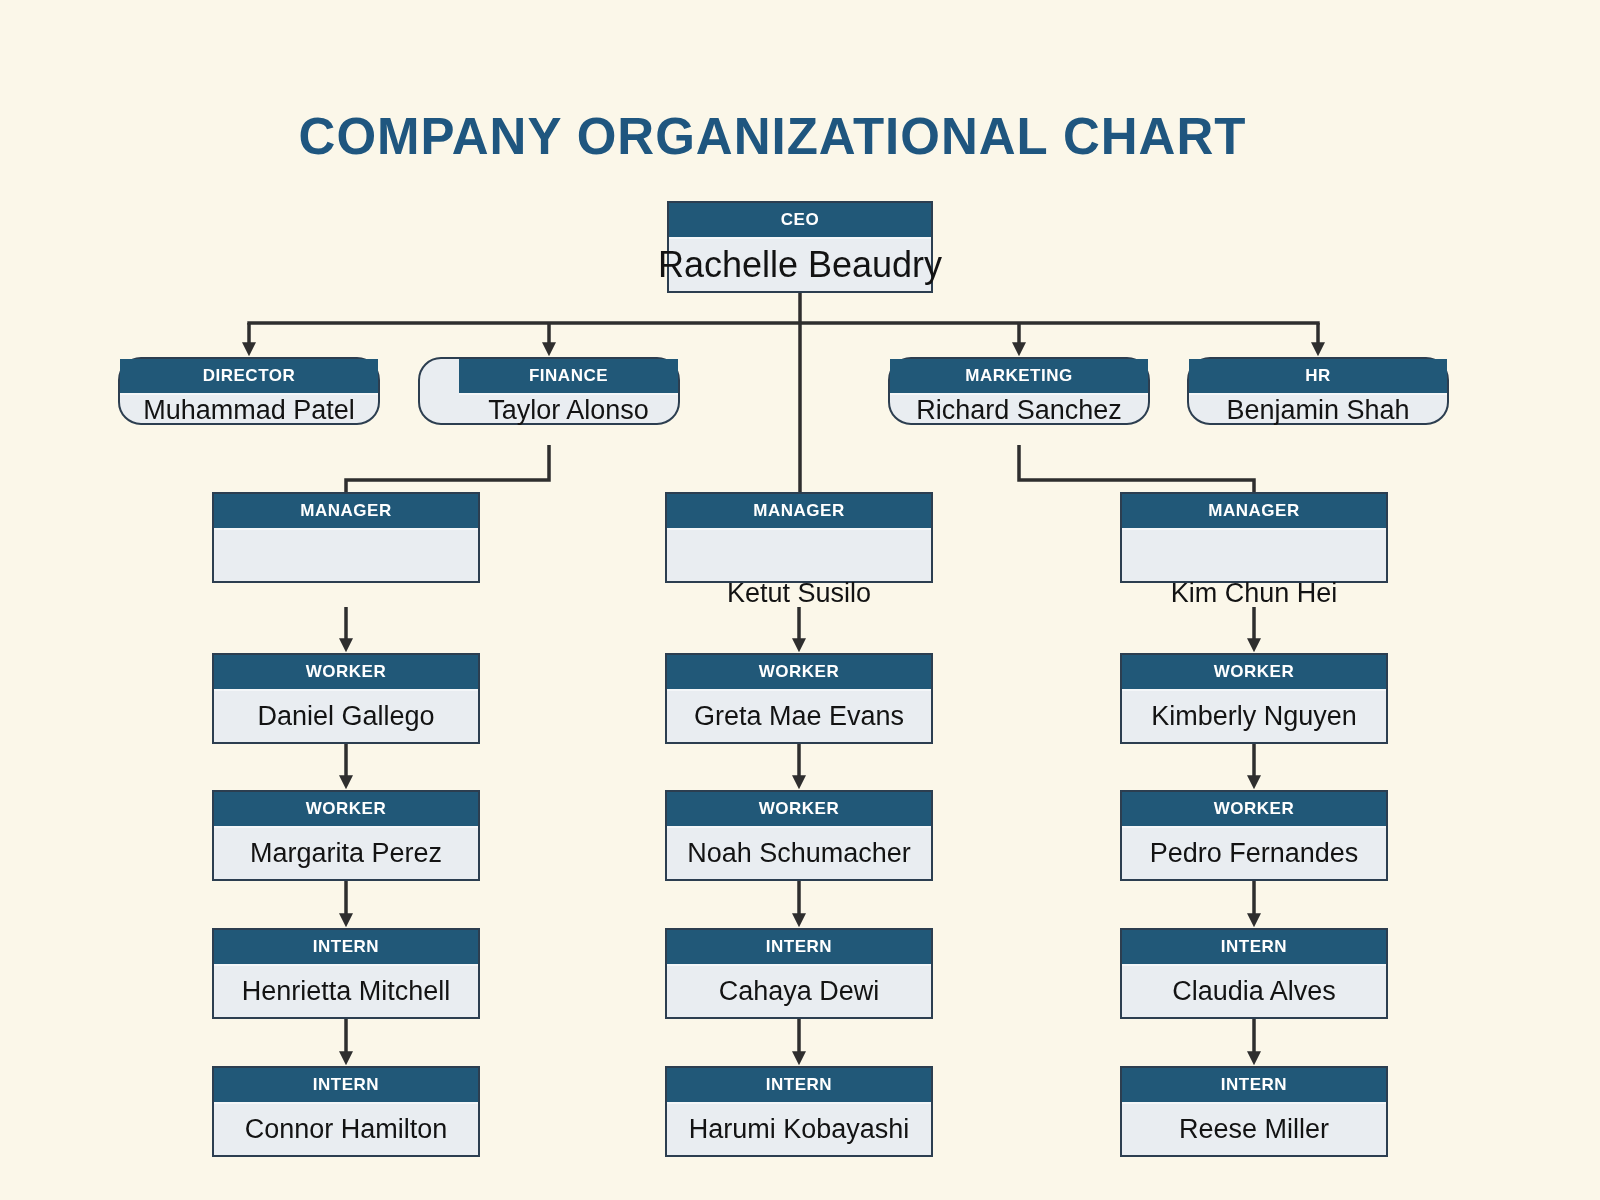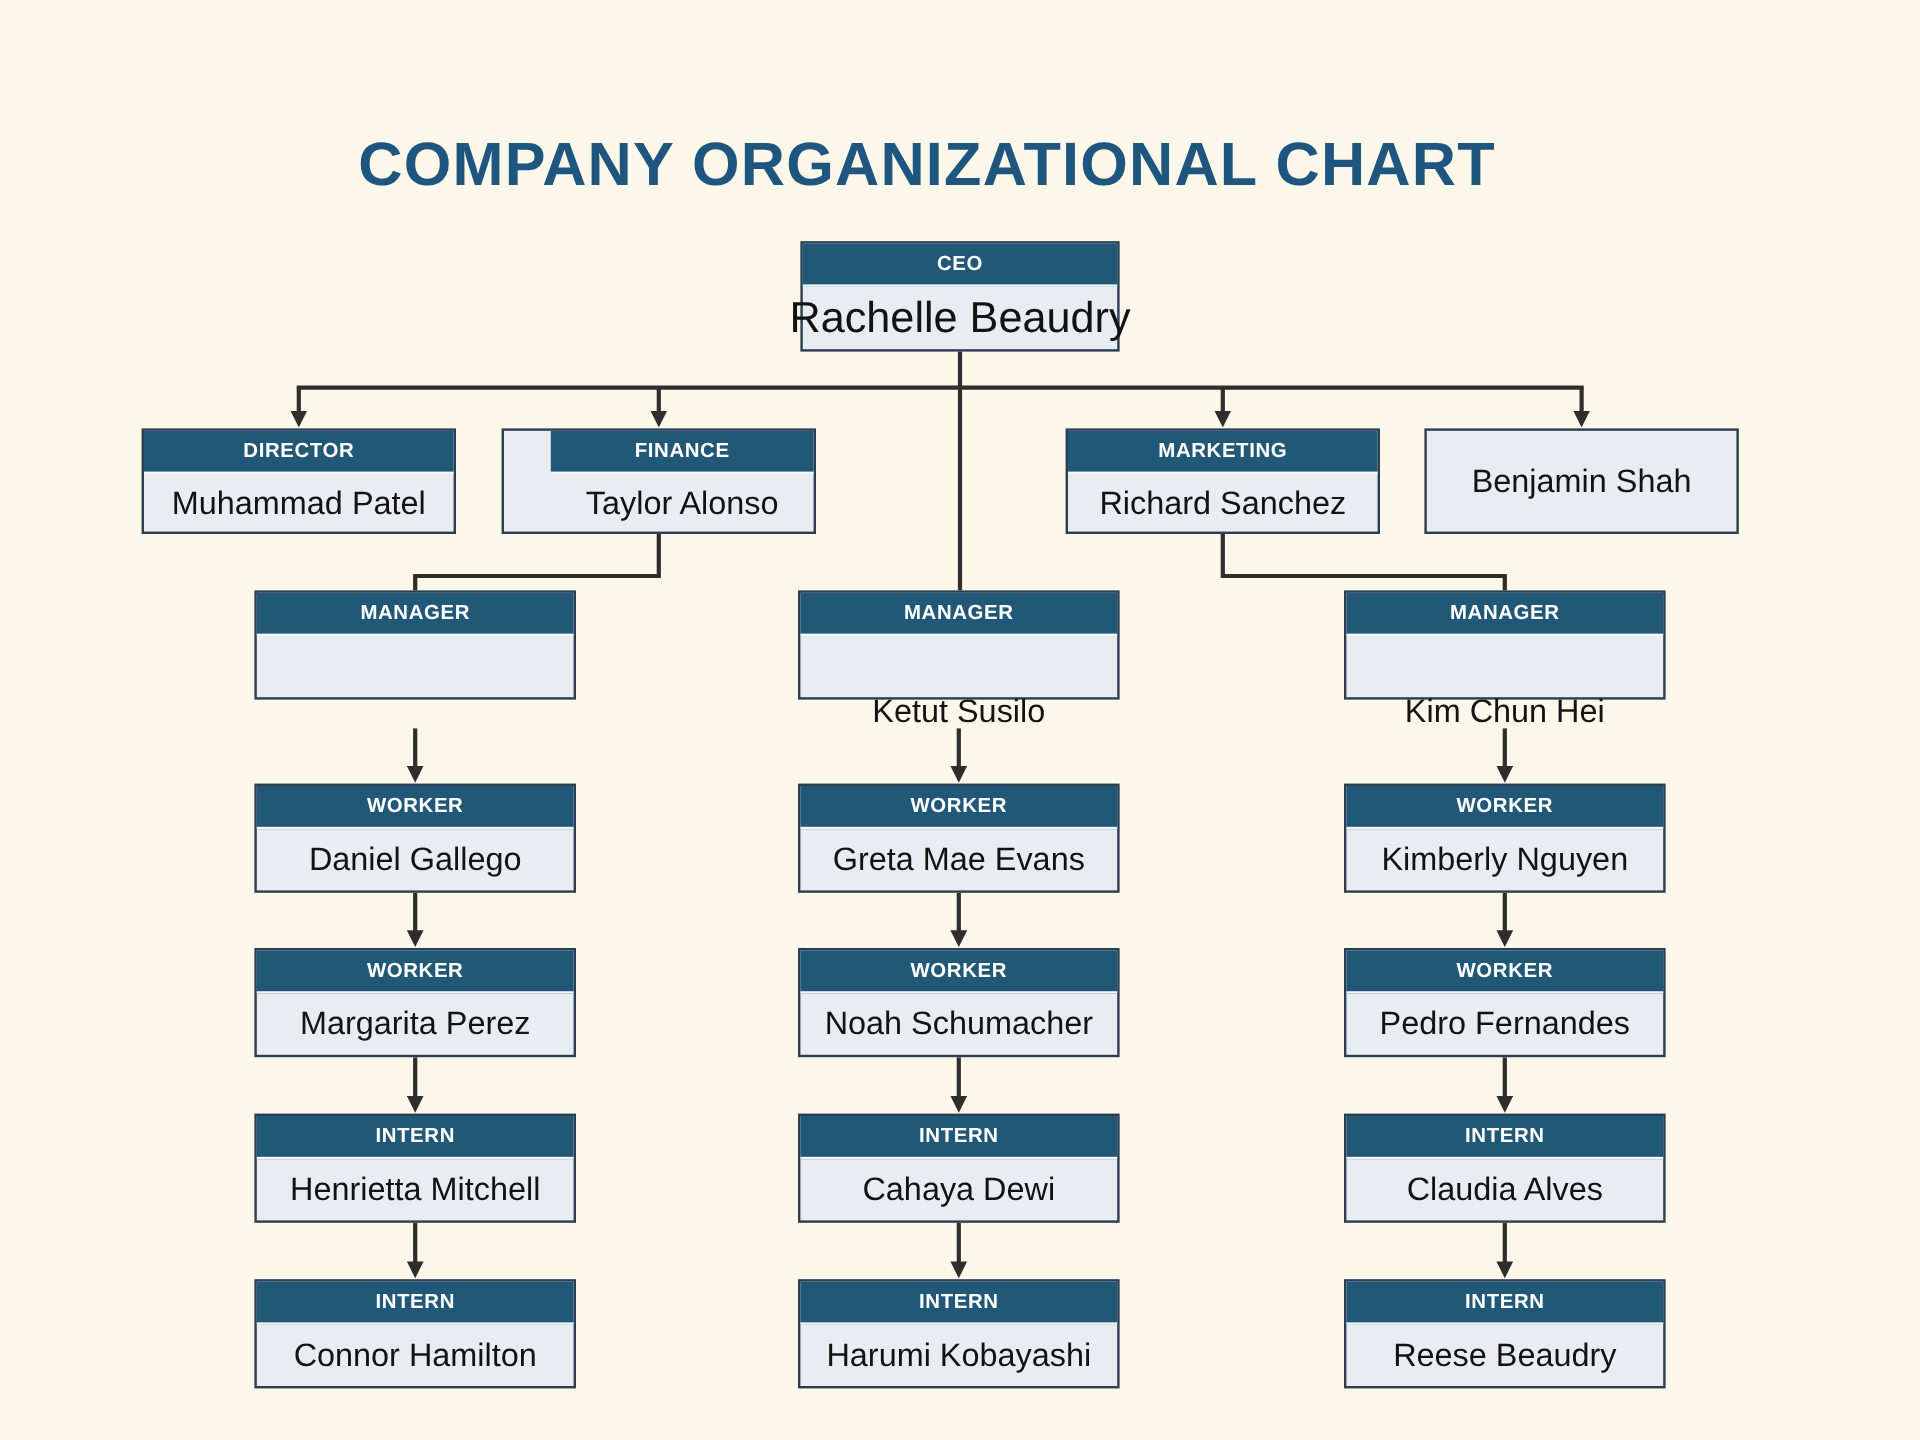--- a/index.html
+++ b/index.html
@@ -35,21 +35,21 @@
     background:var(--header-blue);color:var(--role-text);
     font-size:17px;font-weight:bold;letter-spacing:0.5px;
     border-bottom:2px solid #F4F6F8;
   }
   .node-body{
     flex:1;display:flex;align-items:center;justify-content:center;
     font-size:27px;color:var(--name-text);white-space:nowrap;
   }
   .ceo{left:667px;top:166px;width:266px;height:92px;}
   .ceo .node-body{font-size:36px;}
-  .l2{top:322px;width:262px;height:88px;}
+  .l2{top:322px;width:262px;height:68px;border-radius:23px;}
   .l2-a{left:118px;} .l2-b{left:418px;padding-left:39px;} .l2-c{left:888px;} .l2-d{left:1187px;}
   .col{width:268px;height:91px;}
   .c1{left:212px;} .c2{left:665px;} .c3{left:1120px;}
   .r1{top:457px;gap:48px;} .r2{top:618px;} .r3{top:755px;} .r4{top:893px;} .r5{top:1031px;}
 </style>
 </head>
 <body>
 
 <div class="canvas">
 
@@ -105,20 +105,21 @@
   </div>
   <div class="node l2 l2-b">
     <div class="node-header">FINANCE</div>
     <div class="node-body">Taylor Alonso</div>
   </div>
   <div class="node l2 l2-c">
     <div class="node-header">MARKETING</div>
     <div class="node-body">Richard Sanchez</div>
   </div>
   <div class="node l2 l2-d">
+    <div class="node-header">HR</div>
     <div class="node-body">Benjamin Shah</div>
   </div>
 
   <div class="node col c1 r1">
     <div class="node-header">MANAGER</div>
   </div>
   <div class="node col c1 r2">
     <div class="node-header">WORKER</div>
     <div class="node-body">Daniel Gallego</div>
   </div>
@@ -167,16 +168,16 @@
   <div class="node col c3 r3">
     <div class="node-header">WORKER</div>
     <div class="node-body">Pedro Fernandes</div>
   </div>
   <div class="node col c3 r4">
     <div class="node-header">INTERN</div>
     <div class="node-body">Claudia Alves</div>
   </div>
   <div class="node col c3 r5">
     <div class="node-header">INTERN</div>
-    <div class="node-body">Reese Beaudry</div>
+    <div class="node-body">Reese Miller</div>
   </div>
 
 </div>
 
 </body></html>

